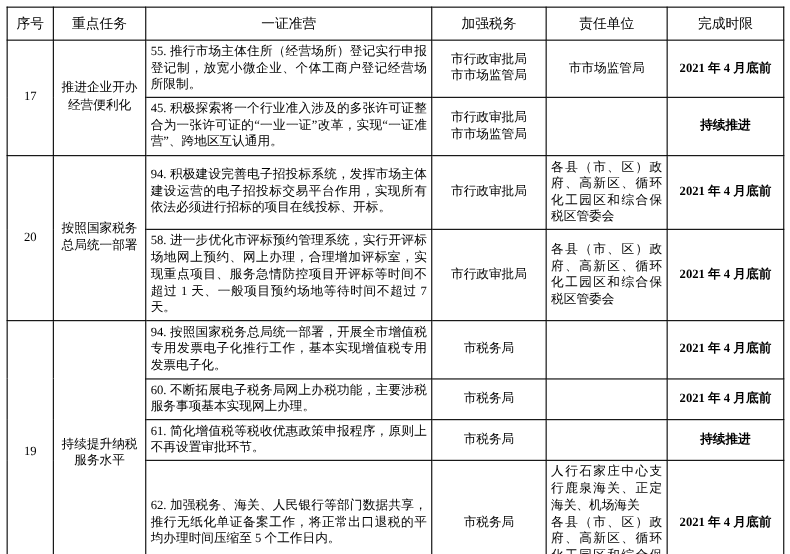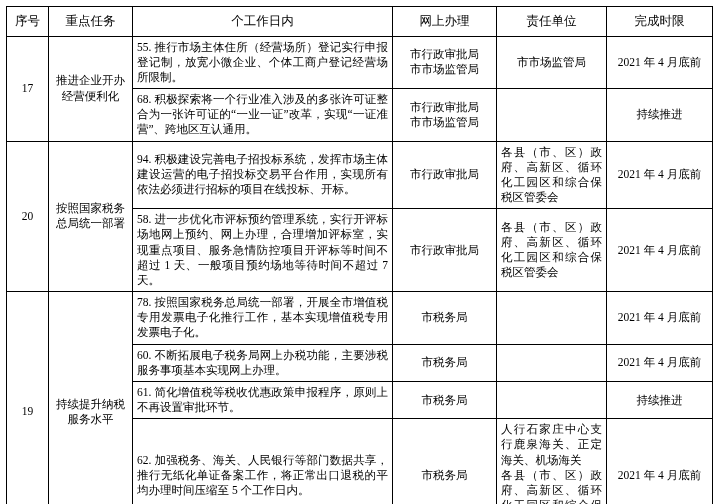--- a/index.html
+++ b/index.html
@@ -69,57 +69,58 @@
     text-justify: inter-ideograph;
     padding-left: 6px;
     padding-right: 6px;
   }
   td.resp.center {
     text-align: center;
   }
   td.deadline {
     font-size: 11px;
     white-space: nowrap;
+    font-weight: bold;
   }
 </style>
 </head>
 <body>
 
 <div class="page">
   <table class="task-table">
     <colgroup>
       <col class="c-no">
       <col class="c-task">
       <col class="c-measure">
       <col class="c-lead">
       <col class="c-resp">
       <col class="c-deadline">
     </colgroup>
     <thead>
       <tr>
         <th>序号</th>
         <th>重点任务</th>
-        <th>个工作日内</th>
-        <th>网上办理</th>
+        <th>一证准营</th>
+        <th>加强税务</th>
         <th>责任单位</th>
         <th>完成时限</th>
       </tr>
     </thead>
     <tbody>
 
       <tr>
         <td class="no" rowspan="2">17</td>
         <td class="task" rowspan="2">推进企业开办经营便利化</td>
         <td class="measure">55. 推行市场主体住所（经营场所）登记实行申报登记制，放宽小微企业、个体工商户登记经营场所限制。</td>
         <td class="lead">市行政审批局<br>市市场监管局</td>
         <td class="resp center">市市场监管局</td>
         <td class="deadline">2021 年 4 月底前</td>
       </tr>
       <tr>
-        <td class="measure">68. 积极探索将一个行业准入涉及的多张许可证整合为一张许可证的“一业一证”改革，实现“一证准营”、跨地区互认通用。</td>
+        <td class="measure">45. 积极探索将一个行业准入涉及的多张许可证整合为一张许可证的“一业一证”改革，实现“一证准营”、跨地区互认通用。</td>
         <td class="lead">市行政审批局<br>市市场监管局</td>
         <td class="resp center"></td>
         <td class="deadline">持续推进</td>
       </tr>
 
       <tr>
         <td class="no" rowspan="2">20</td>
         <td class="task" rowspan="2">按照国家税务总局统一部署</td>
         <td class="measure">94. 积极建设完善电子招投标系统，发挥市场主体建设运营的电子招投标交易平台作用，实现所有依法必须进行招标的项目在线投标、开标。</td>
         <td class="lead">市行政审批局</td>
@@ -129,21 +130,21 @@
       <tr>
         <td class="measure">58. 进一步优化市评标预约管理系统，实行开评标场地网上预约、网上办理，合理增加评标室，实现重点项目、服务急情防控项目开评标等时间不超过 1 天、一般项目预约场地等待时间不超过 7 天。</td>
         <td class="lead">市行政审批局</td>
         <td class="resp">各县（市、区）政府、高新区、循环化工园区和综合保税区管委会</td>
         <td class="deadline">2021 年 4 月底前</td>
       </tr>
 
       <tr>
         <td class="no" rowspan="4">19</td>
         <td class="task" rowspan="4">持续提升纳税服务水平</td>
-        <td class="measure">78. 按照国家税务总局统一部署，开展全市增值税专用发票电子化推行工作，基本实现增值税专用发票电子化。</td>
+        <td class="measure">94. 按照国家税务总局统一部署，开展全市增值税专用发票电子化推行工作，基本实现增值税专用发票电子化。</td>
         <td class="lead">市税务局</td>
         <td class="resp center"></td>
         <td class="deadline">2021 年 4 月底前</td>
       </tr>
       <tr>
         <td class="measure">60. 不断拓展电子税务局网上办税功能，主要涉税服务事项基本实现网上办理。</td>
         <td class="lead">市税务局</td>
         <td class="resp center"></td>
         <td class="deadline">2021 年 4 月底前</td>
       </tr>

